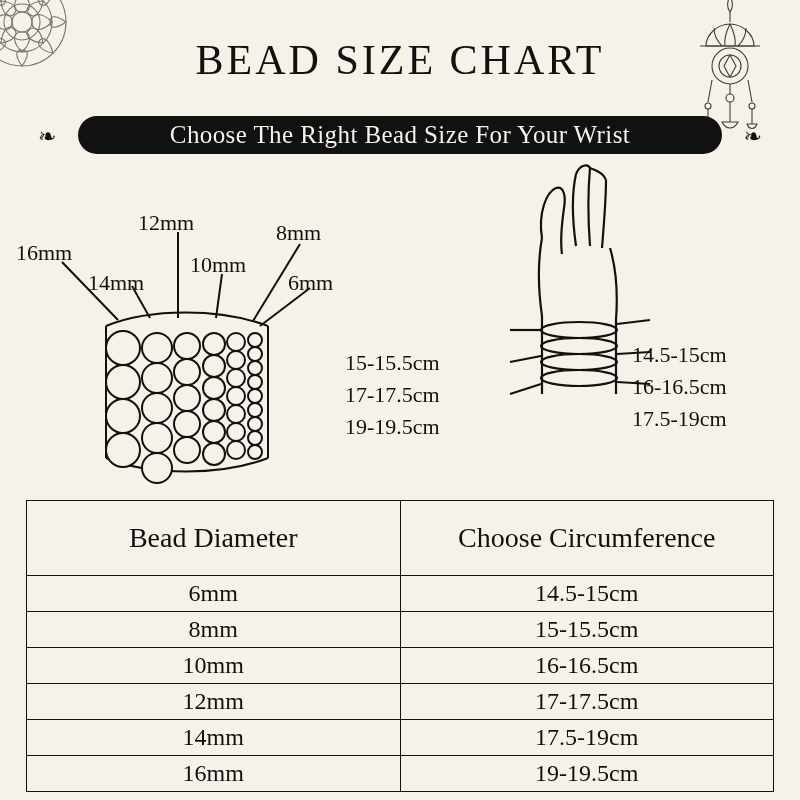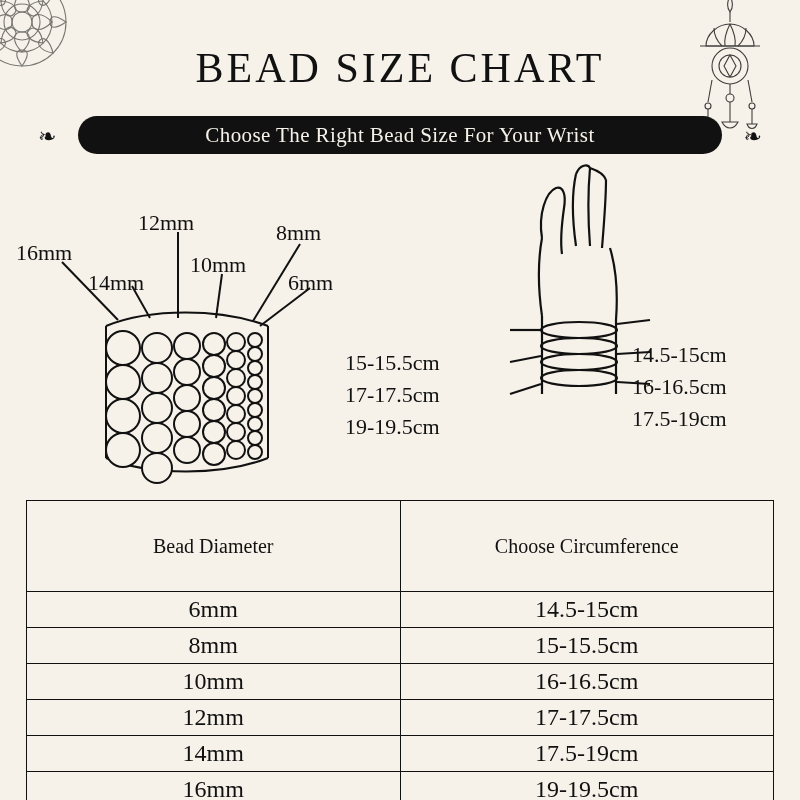--- a/index.html
+++ b/index.html
@@ -36,21 +36,21 @@
     right: 10px;
     top: -6px;
     width: 120px;
     height: 165px;
     opacity: 0.8;
   }
 
   
   .title {
     position: absolute;
-    top: 44px;
+    top: 36px;
     left: 0;
     width: 800px;
     text-align: center;
     font-size: 42px;
     letter-spacing: 3px;
     font-weight: 400;
     font-family: "Liberation Serif", serif;
   }
 
   .subtitle-wrap {
@@ -67,21 +67,21 @@
     width: 644px;
     height: 38px;
     background: #111;
     border-radius: 19px;
     display: flex;
     align-items: center;
     justify-content: center;
   }
   .subtitle-pill span {
     color: #f6f2e9;
-    font-size: 21px;
+    font-size: 25px;
     letter-spacing: 0.4px;
     font-family: "Liberation Serif", serif;
     white-space: nowrap;
   }
   .flourish {
     position: absolute;
     top: 8px;
     font-size: 22px;
     color: #111;
     font-family: "DejaVu Sans", sans-serif;
@@ -118,24 +118,24 @@
     table-layout: fixed;
   }
   table.size-table th,
   table.size-table td {
     border: 1px solid #111;
     text-align: center;
     font-family: "Liberation Serif", serif;
     color: #111;
   }
   table.size-table th {
-    font-size: 20px;
+    font-size: 28px;
     font-weight: 400;
     height: 58px;
-    padding: 16px;
+    padding: 8px;
   }
   table.size-table td {
     font-size: 24px;
     height: 35px;
     padding: 0;
   }
   table.size-table tr td:first-child { width: 374px; }
 </style>
 </head>
 <body>

